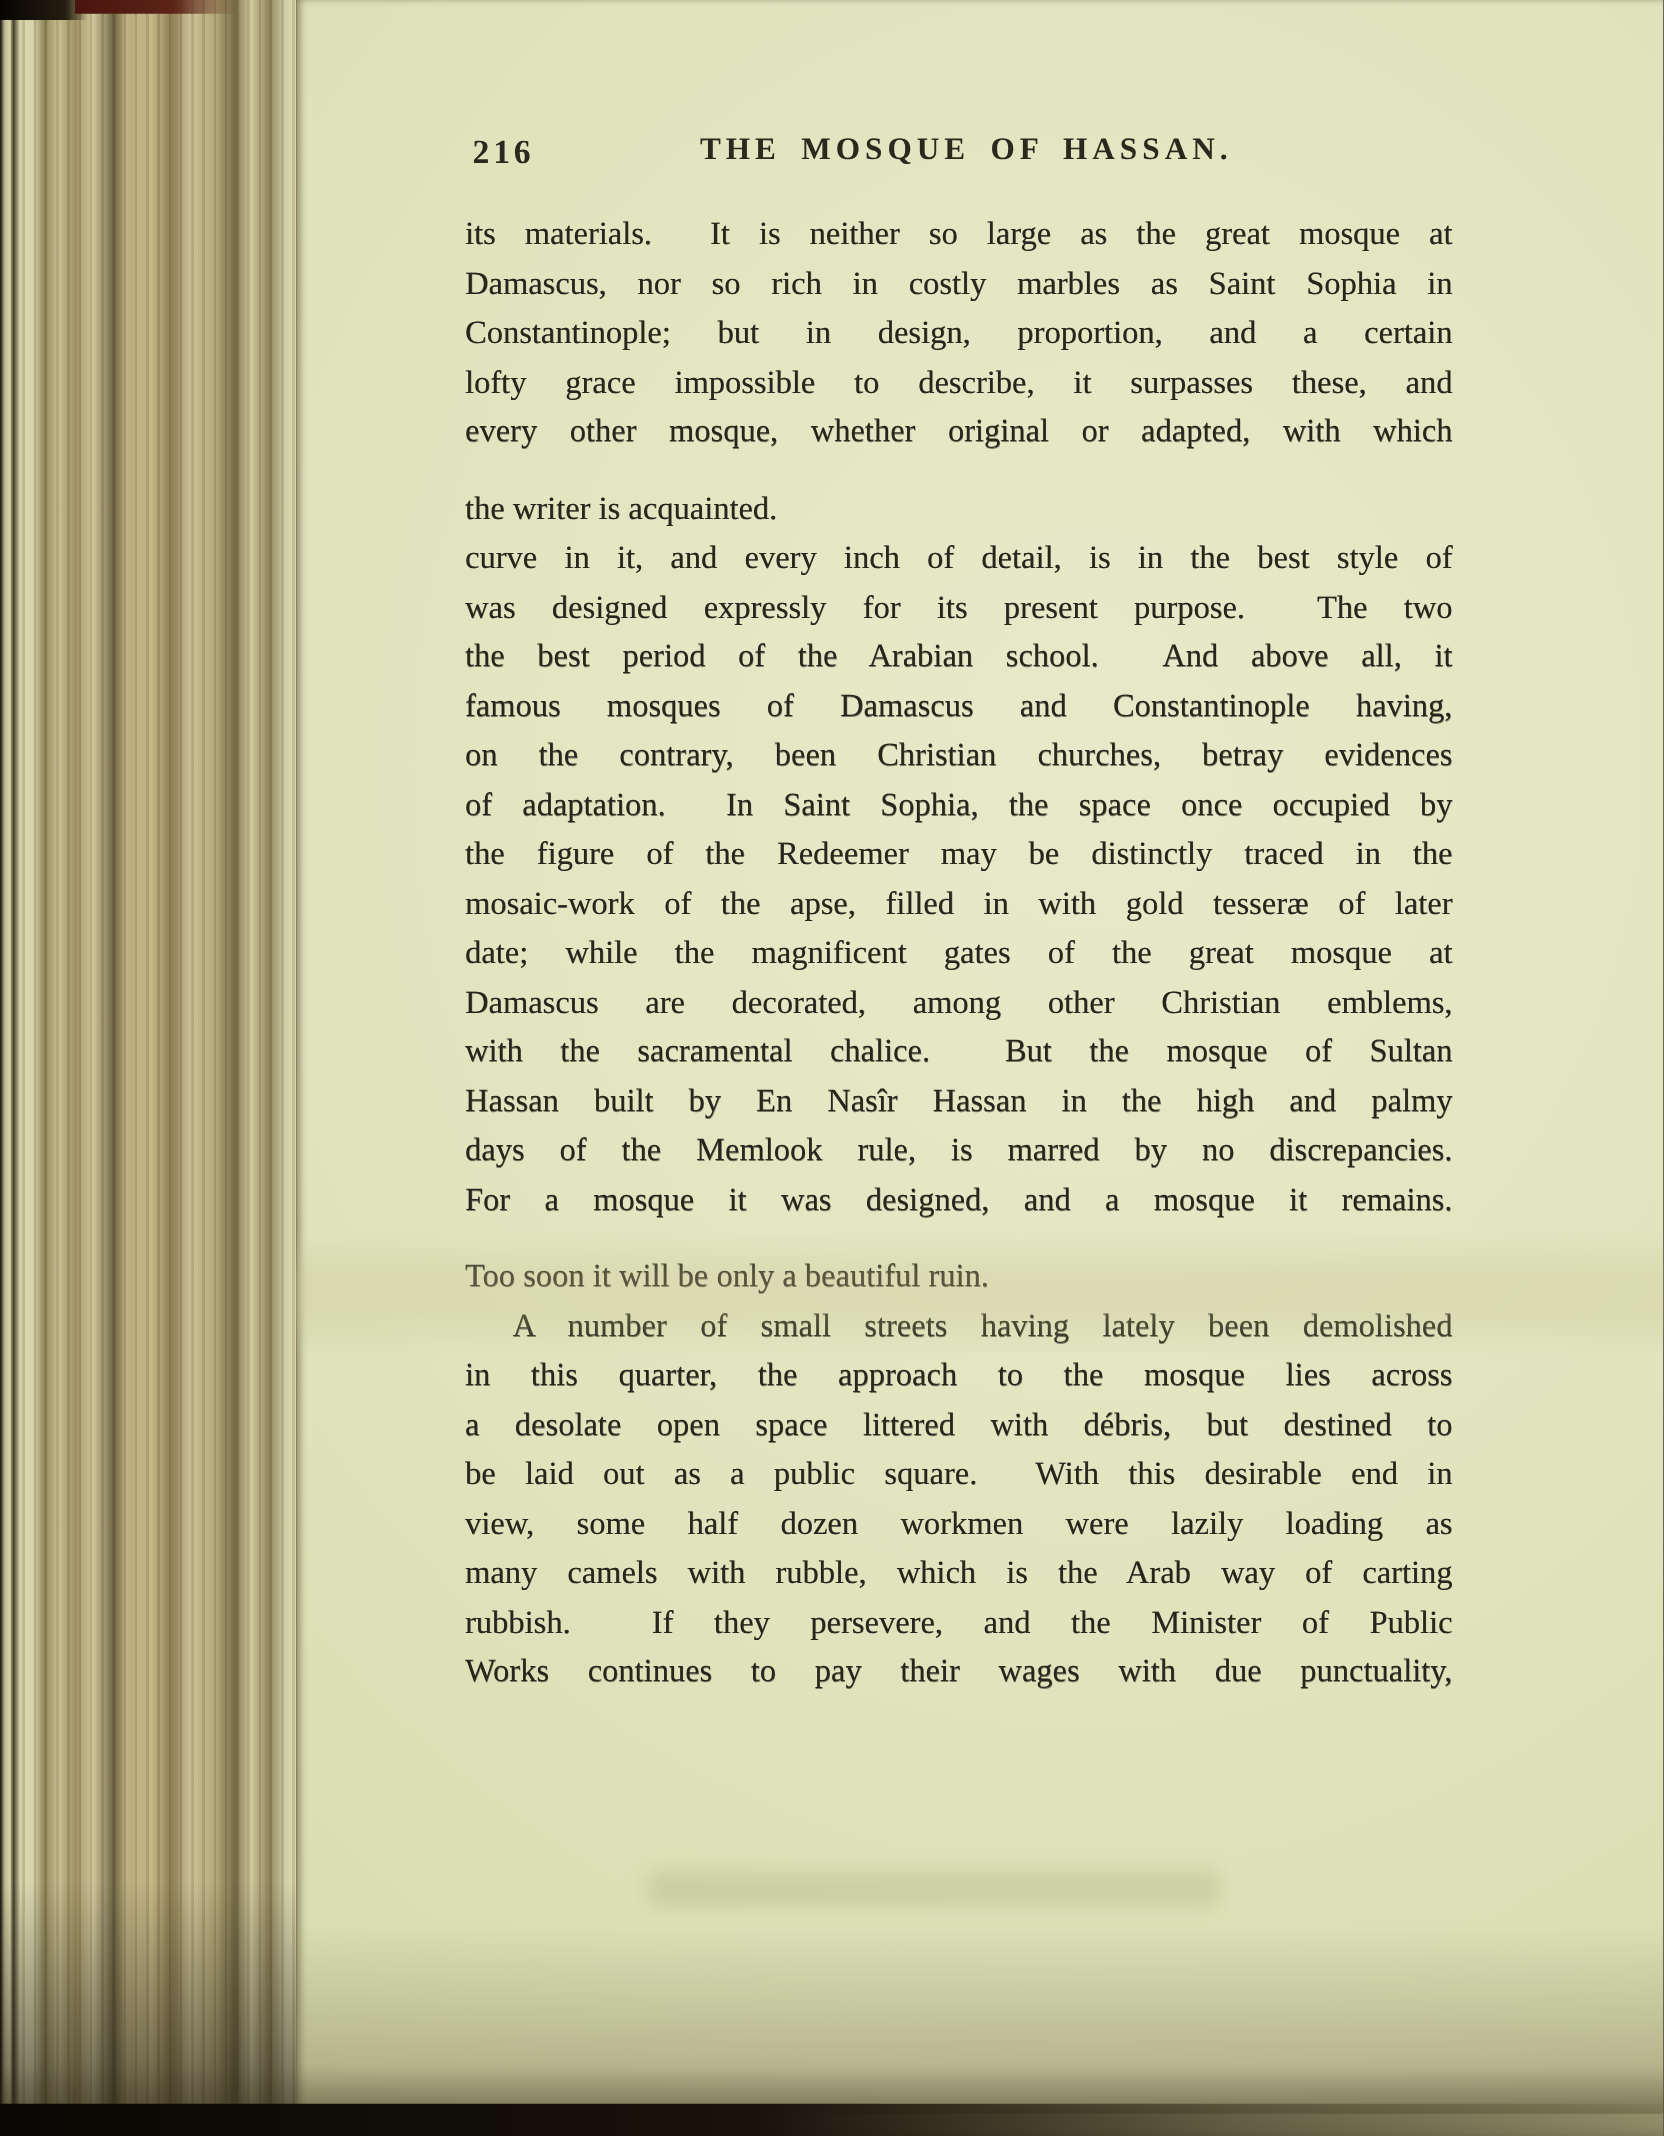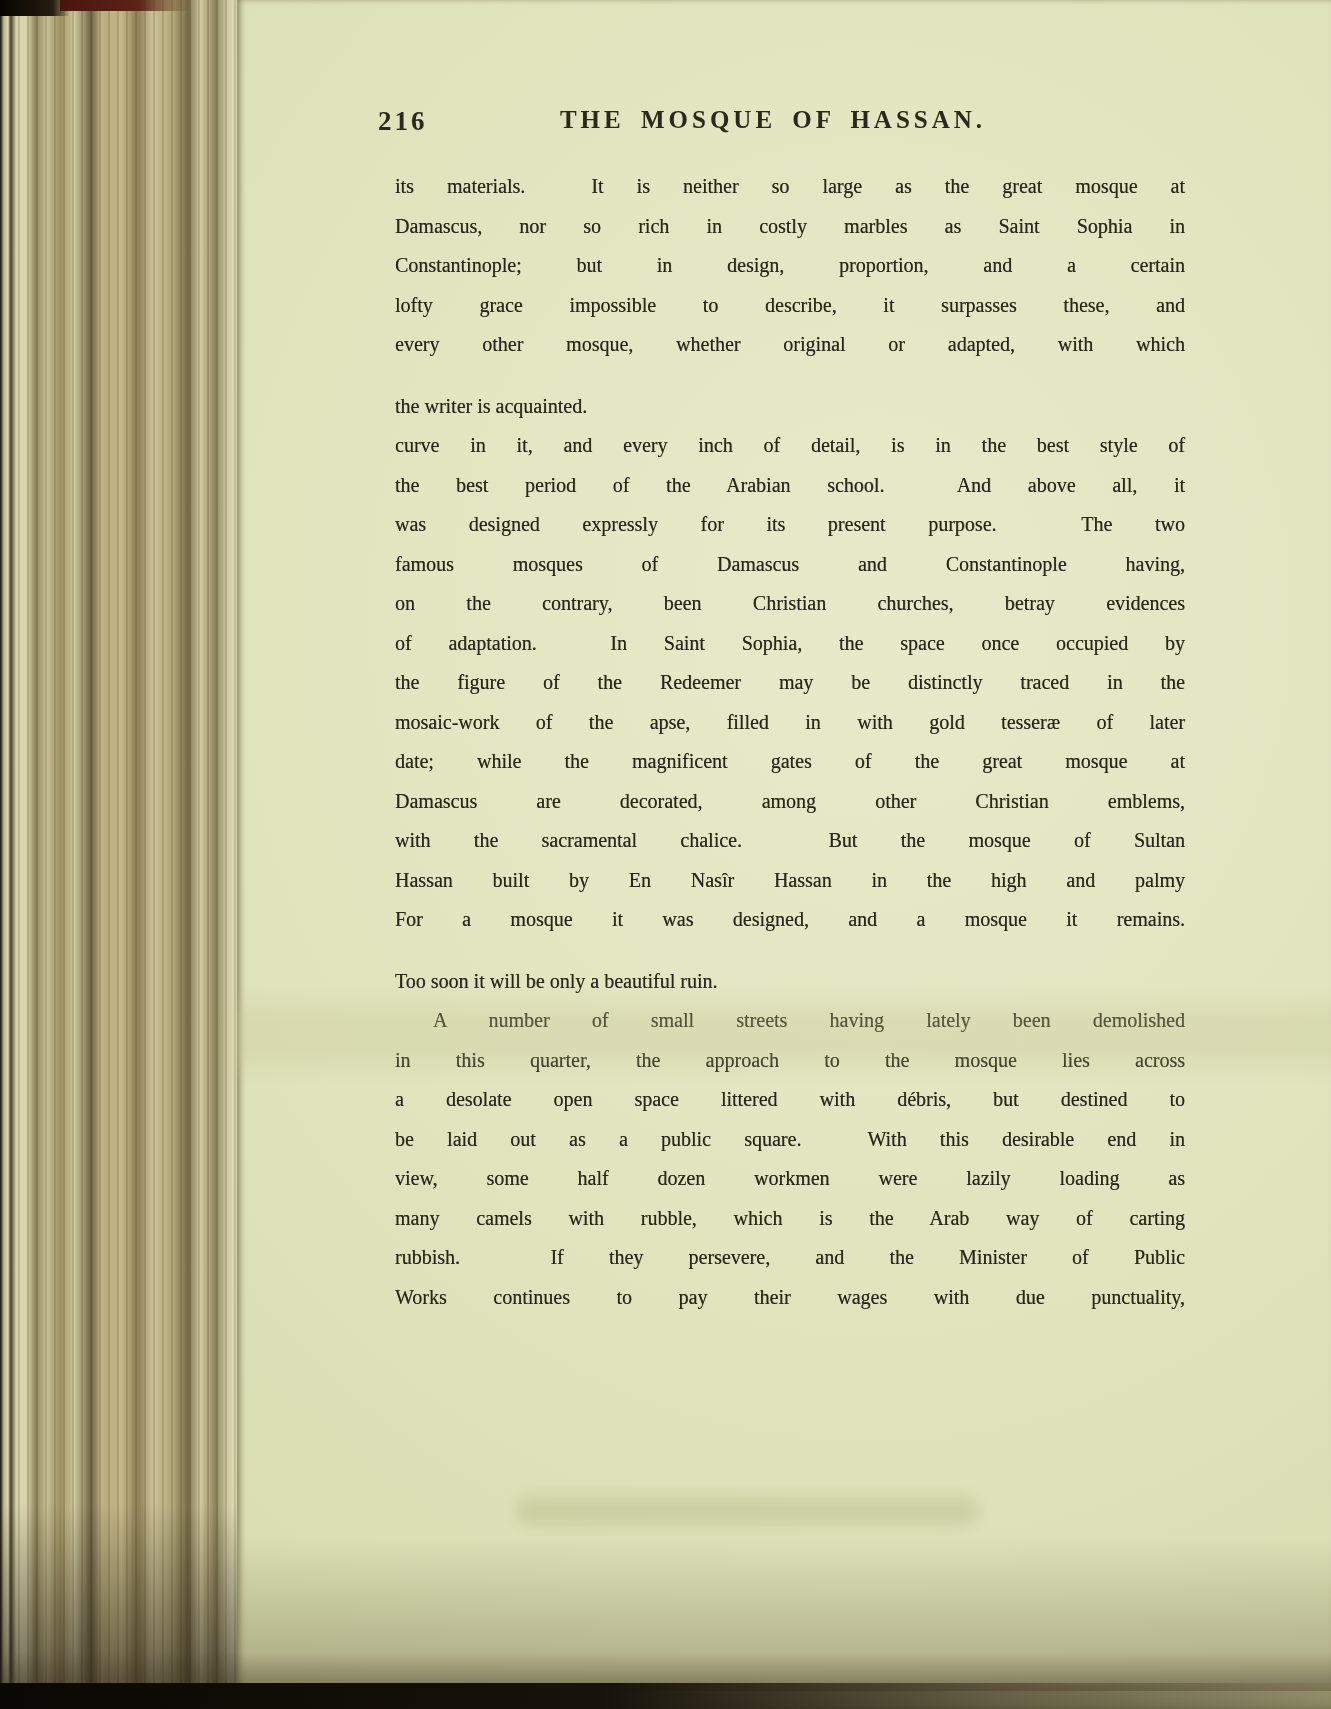--- a/index.html
+++ b/index.html
@@ -32,22 +32,22 @@
     background:
       linear-gradient(to bottom, rgba(0,0,0,0) 90%, rgba(80,70,40,0.28) 97%, rgba(50,42,22,0.45) 100%),
       radial-gradient(ellipse 130% 95% at 58% 36%, #e7eac9 0%, #e0e4bd 45%, #dadeb2 70%, #d3d6a4 100%);
     box-shadow:inset 4px 0 7px -2px rgba(90,80,50,0.75);}
 
   .header{position:absolute;left:141px;top:104px;width:790px;height:36px;color:#2a291d;}
   .pagenum{position:absolute;left:0;top:2px;font-size:27px;letter-spacing:3px;font-weight:700;}
   .running-title{position:absolute;left:0;right:0;text-align:center;top:2px;
     font-size:25px;letter-spacing:4px;font-weight:600;word-spacing:6px;}
 
-  .text-block{position:absolute;left:158px;top:167px;width:790px;color:#26261c;
-    font-size:20px;text-shadow:0.3px 0.4px 0.5px rgba(34,32,22,0.55);}
+  .text-block{position:absolute;left:135px;top:167px;width:790px;color:#26261c;
+    font-size:26px;text-shadow:0.3px 0.4px 0.5px rgba(34,32,22,0.55);}
   .line{height:39.5px;line-height:39.5px;text-align:justify;text-align-last:justify;}
   .line.end{text-align-last:left;margin-top:22px;}
   .line.indent{text-indent:38px;}
 
   
   .scan-band{position:absolute;left:0;top:985px;width:100%;height:100px;pointer-events:none;
     background:linear-gradient(to bottom, rgba(205,200,150,0) 0%, rgba(200,195,145,0.30) 35%, rgba(200,195,145,0.30) 65%, rgba(205,200,150,0) 100%);}
   
   .ghost{position:absolute;left:280px;top:1496px;width:460px;height:30px;
     background:rgba(140,150,95,0.22);filter:blur(7px);border-radius:12px;}
@@ -72,31 +72,32 @@
       <span class="running-title">THE MOSQUE OF HASSAN.</span>
     </div>
     <div class="text-block">
         <div class="line">its materials.&nbsp; It is neither so large as the great mosque at</div>
         <div class="line">Damascus, nor so rich in costly marbles as Saint Sophia in</div>
         <div class="line">Constantinople; but in design, proportion, and a certain</div>
         <div class="line">lofty grace impossible to describe, it surpasses these, and</div>
         <div class="line">every other mosque, whether original or adapted, with which</div>
         <div class="line end">the writer is acquainted.</div>
         <div class="line">curve in it, and every inch of detail, is in the best style of</div>
+        <div class="line">was designed expressly for its present purpose.&nbsp; The two</div>
         <div class="line">the best period of the Arabian school.&nbsp; And above all, it</div>
-        <div class="line">was designed expressly for its present purpose.&nbsp; The two</div>
         <div class="line">famous mosques of Damascus and Constantinople having,</div>
         <div class="line">on the contrary, been Christian churches, betray evidences</div>
         <div class="line">of adaptation.&nbsp; In Saint Sophia, the space once occupied by</div>
         <div class="line">the figure of the Redeemer may be distinctly traced in the</div>
         <div class="line">mosaic-work of the apse, filled in with gold tesseræ of later</div>
         <div class="line">date; while the magnificent gates of the great mosque at</div>
         <div class="line">Damascus are decorated, among other Christian emblems,</div>
         <div class="line">with the sacramental chalice.&nbsp; But the mosque of Sultan</div>
         <div class="line">Hassan built by En Nasîr Hassan in the high and palmy</div>
+        <div class="line">days of the Memlook rule, is marred by no discrepancies.</div>
         <div class="line">For a mosque it was designed, and a mosque it remains.</div>
         <div class="line end">Too soon it will be only a beautiful ruin.</div>
         <div class="line indent">A number of small streets having lately been demolished</div>
         <div class="line">in this quarter, the approach to the mosque lies across</div>
         <div class="line">a desolate open space littered with débris, but destined to</div>
         <div class="line">be laid out as a public square.&nbsp; With this desirable end in</div>
         <div class="line">view, some half dozen workmen were lazily loading as</div>
         <div class="line">many camels with rubble, which is the Arab way of carting</div>
         <div class="line">rubbish.&nbsp; If they persevere, and the Minister of Public</div>
         <div class="line">Works continues to pay their wages with due punctuality,</div>

